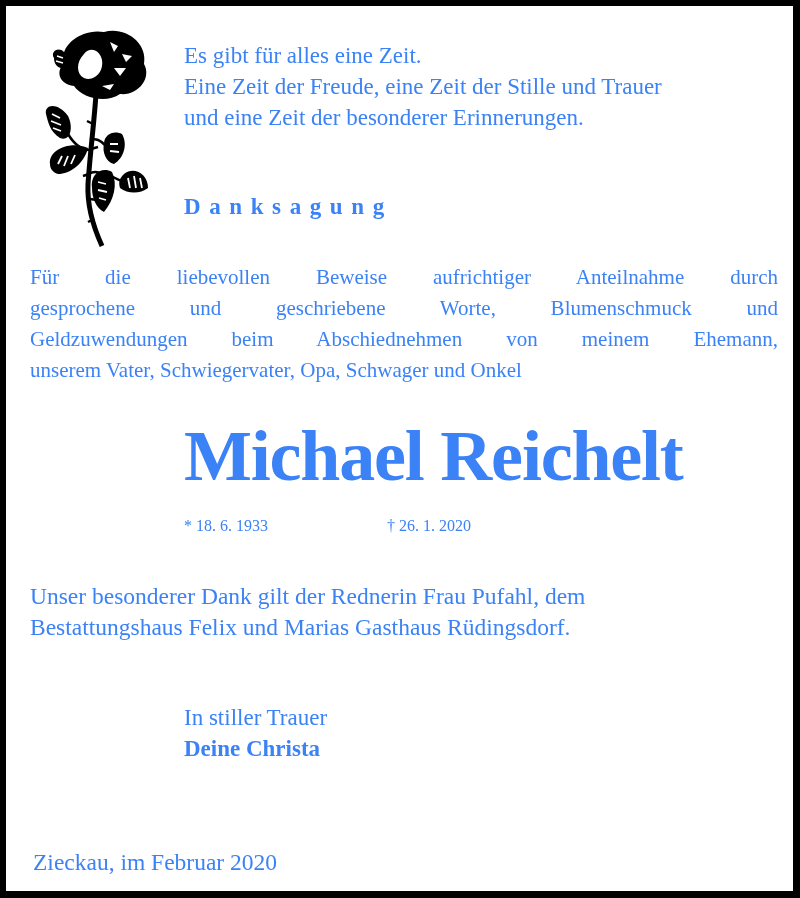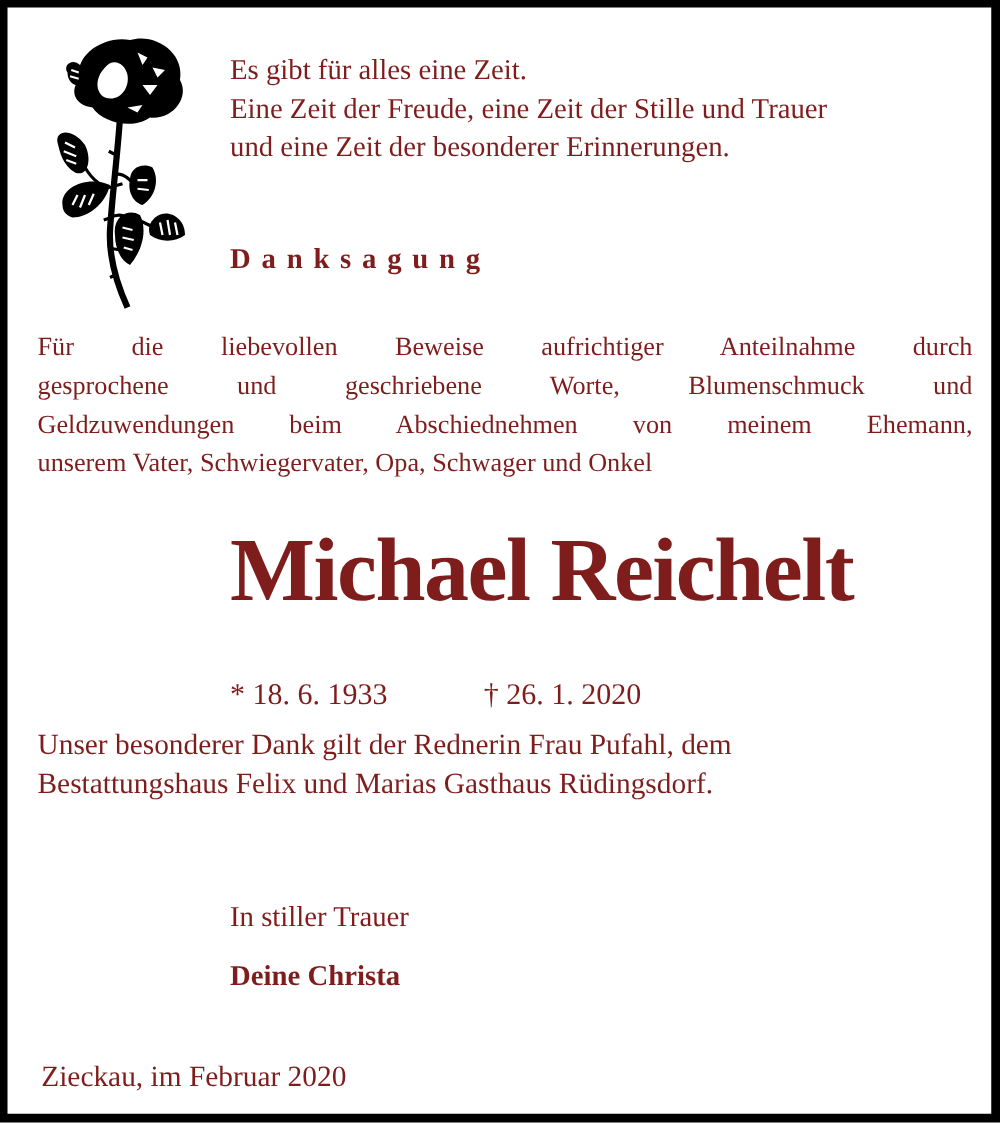--- a/index.html
+++ b/index.html
@@ -4,41 +4,41 @@
 <style>
   html, body { margin: 0; padding: 0; background: #ffffff; }
   body { width: 800px; height: 898px; position: relative; overflow: hidden; }
   .frame {
     position: absolute; left: 0; top: 0; width: 800px; height: 898px;
     box-sizing: border-box;
     border-left: 6px solid #000; border-top: 6px solid #000;
     border-right: 7px solid #000; border-bottom: 7px solid #000;
     background: #fff;
   }
-  .serif { font-family: "Liberation Serif", "DejaVu Serif", serif; color: #7f1d1d; }
+  .serif { font-family: "Liberation Serif", "DejaVu Serif", serif; color: #3b82f6; }
   .abs { position: absolute; white-space: nowrap; }
 
   .rose { position: absolute; left: 44px; top: 24px; width: 110px; height: 224px; }
 
   .motto { left: 184px; top: 40px; font-size: 23px; line-height: 31px; }
   .heading { left: 184px; top: 194px; font-size: 23px; font-weight: bold; letter-spacing: 8.6px; }
 
   .intro { left: 30px; top: 262px; width: 748px; font-size: 21px; line-height: 31px; white-space: normal; }
   .intro .jl { display: block; text-align: justify; text-align-last: justify; height: 31px; }
   .intro .ll { display: block; text-align: left; }
 
   .name { left: 184px; top: 416px; font-size: 72px; font-weight: bold; letter-spacing: -1.2px; line-height: 80px; }
-  .dates { left: 184px; top: 541px; font-size: 24px; line-height: 30px; }
+  .dates { left: 184px; top: 511px; font-size: 16px; line-height: 30px; }
   .dates .death { position: absolute; left: 203px; top: 0; }
 
   .thanks { left: 30px; top: 581px; font-size: 23.5px; line-height: 31px; }
   .thanks span { display: block; }
 
   .sign { left: 184px; top: 703px; font-size: 23px; line-height: 30.5px; }
-  .sign span { display: block; margin-top: 16px; }
+  .sign span { display: block; }
   .sign .b { font-weight: bold; }
 
   .place { left: 33px; top: 847px; font-size: 23.5px; line-height: 30px; }
 </style>
 </head>
 <body>
 
 <div class="frame"></div>
 
 <svg class="rose" viewBox="0 0 110 224" xmlns="http://www.w3.org/2000/svg">

